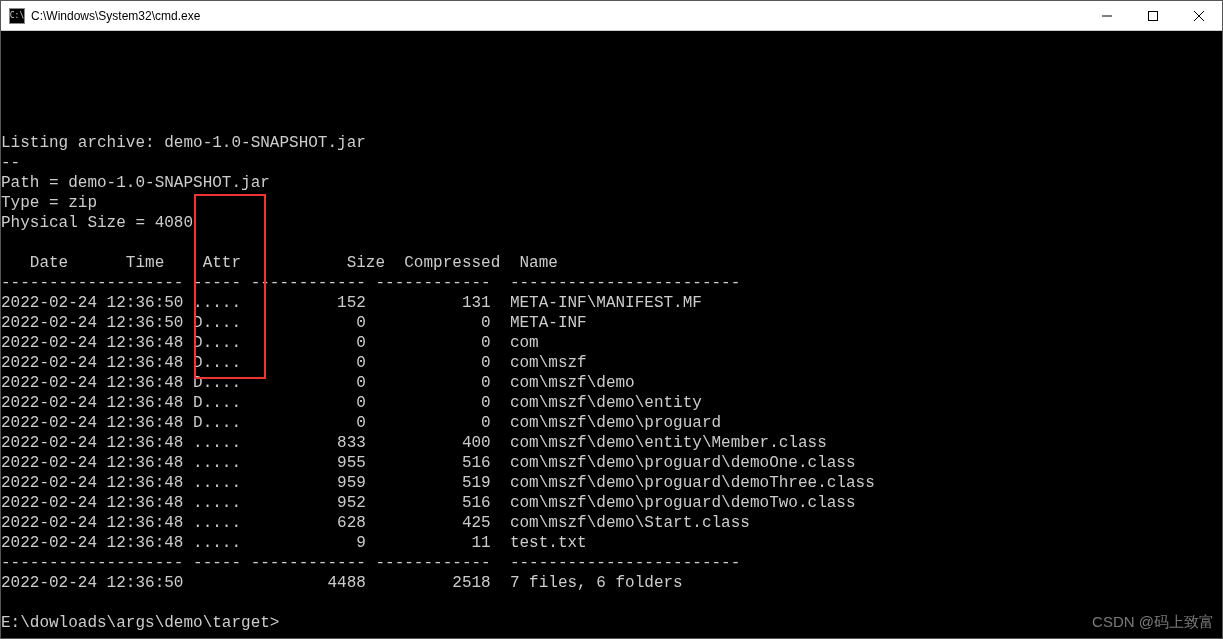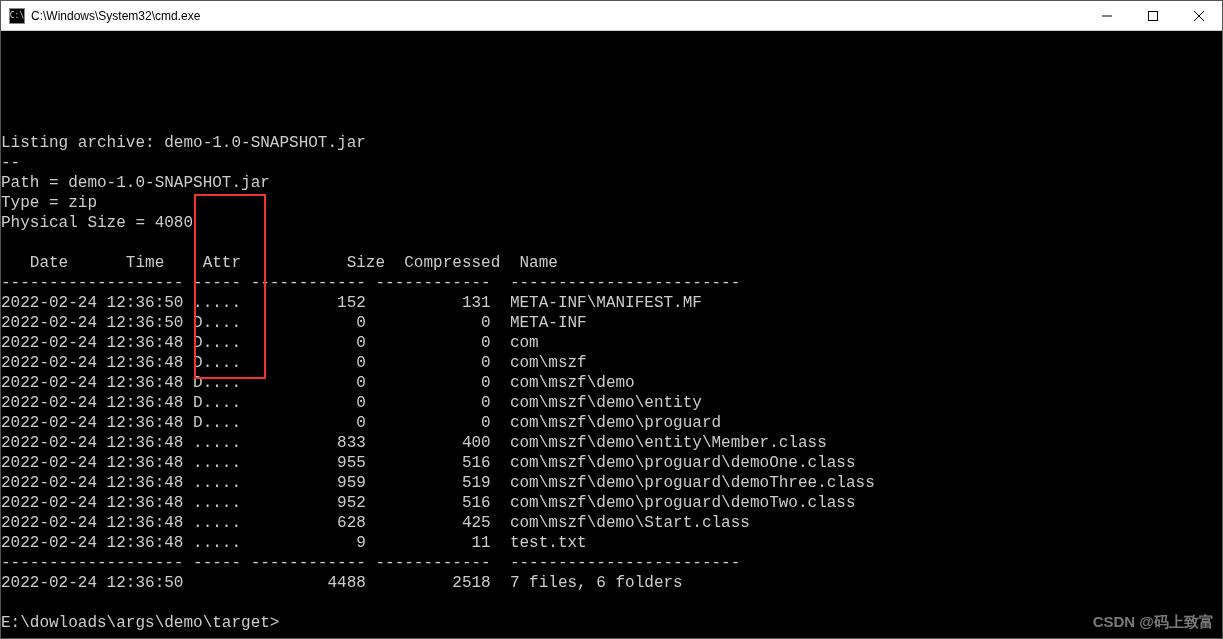--- a/index.html
+++ b/index.html
@@ -62,21 +62,20 @@
     position: absolute;
     border: 2px solid #e33;
     pointer-events: none;
   }
   .watermark {
     position: absolute;
     right: 8px; bottom: 6px;
     color: rgba(220,220,220,0.55);
     font-size: 15px;
     font-family: "Microsoft YaHei", sans-serif;
-    font-weight: bold;
   }
 </style>
 </head>
 <body>
 
 <div class="window">
 
   <div class="titlebar">
     <div class="app-icon">
         <span>C:\</span>

